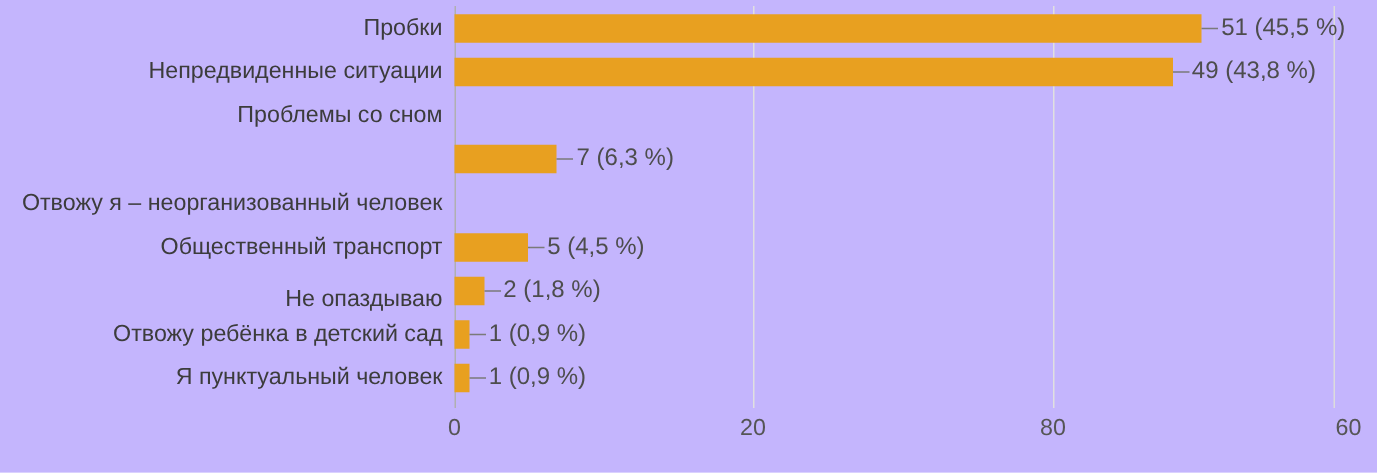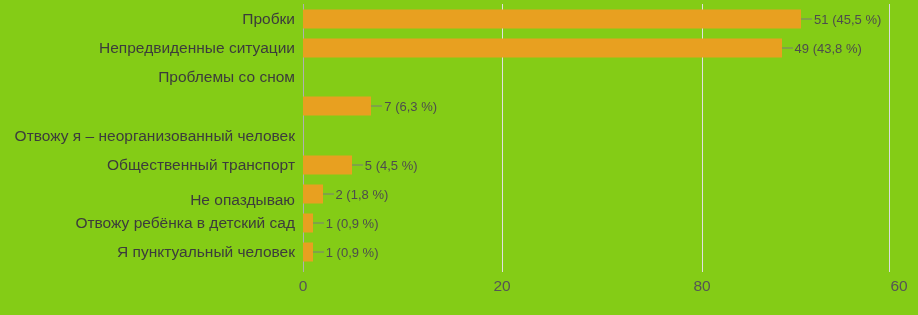--- a/index.html
+++ b/index.html
@@ -11,21 +11,21 @@
     width: 918px;
     height: 315px;
     font-family: "Liberation Sans", sans-serif;
     overflow: hidden;
   }
 
   #chart-root {
     position: relative;
     width: 918px;
     height: 315px;
-    background: #84cc16;
+    background: #c4b5fd;
   }
 
   
   .plot-area {
     position: absolute;
     left: 303px;
     top: 4px;
     width: 587px;
     height: 268px;
   }
@@ -77,21 +77,21 @@
     height: 1px;
     width: 11px;
     background: #7a7a7a;
   }
 
   .value-label {
     position: absolute;
     top: 50%;
     transform: translateY(-50%);
     white-space: nowrap;
-    font-size: 13px;
+    font-size: 16px;
     color: #4d4d4d;
     line-height: 1;
   }
 
   
   .cat-labels {
     position: absolute;
     left: 0;
     top: 4px;
     width: 299px;

